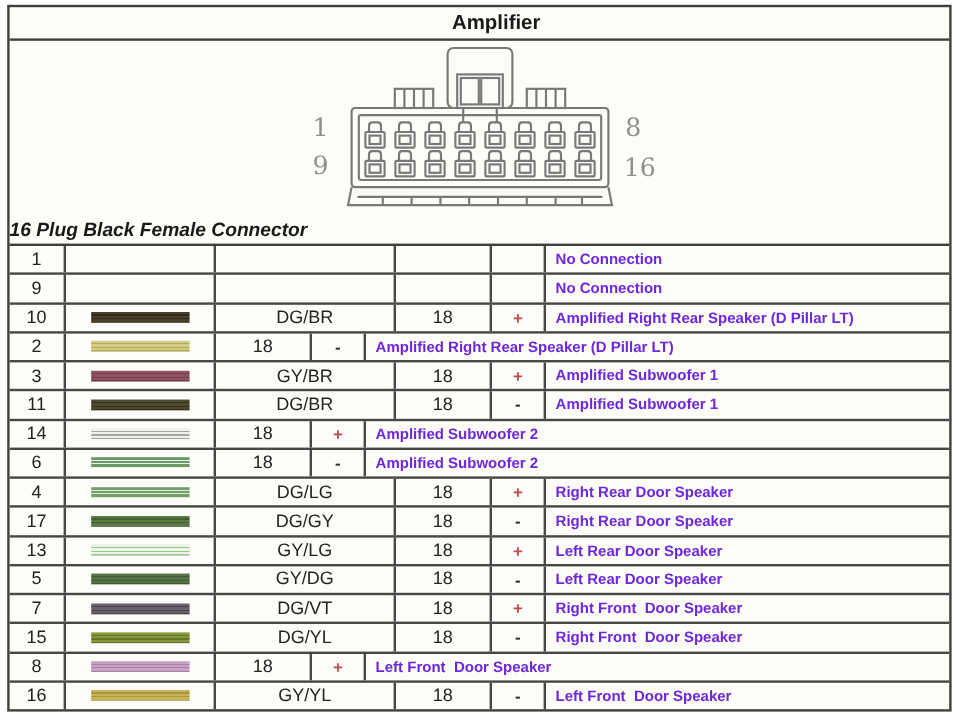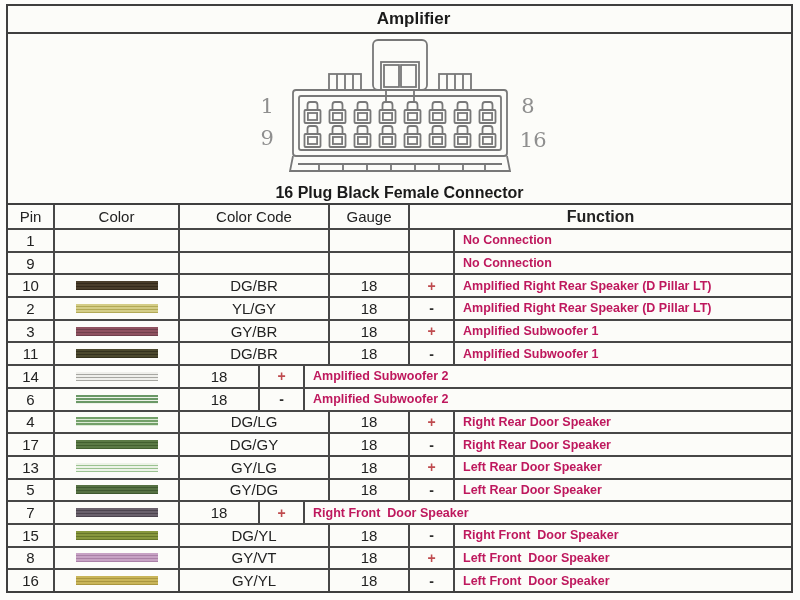--- a/index.html
+++ b/index.html
@@ -24,41 +24,41 @@
   .pinlabel {
     position: absolute; font-family: "DejaVu Serif", serif;
     font-size: 21px; color: #8f8f8f; line-height: 1;
   }
   .pl1  { left: 26px;  top: 58px; }
   .pl8  { right: 30px; top: 58px; }
   .pl9  { left: 26px;  top: 90px; }
   .pl16 { right: 18px; top: 92px; }
   .caption {
     position: absolute; bottom: 1px; left: 0; right: 0;
-    text-align: center; font-weight: bold; font-size: 16px; color: #1a1a1a;
+    font-weight: bold; font-size: 16px; color: #1a1a1a; font-style: italic;
   }
   .grid { flex: 1; display: flex; flex-direction: column; }
   .row { display: flex; border-bottom: 2px solid #474747; }
   .row:last-child { border-bottom: none; }
   .row.header { height: 25px; font-size: 16px; color: #222; }
   .rows-container { flex: 1; display: flex; flex-direction: column; }
   .rows-container .row { flex: 1; }
   .c {
     border-right: 2px solid #474747;
     display: flex; align-items: center; justify-content: center;
     font-size: 15px; color: #222; overflow: hidden;
   }
   .c:last-child { border-right: none; }
   .c.pin   { width: 47px; }
   .c.color { width: 125px; }
   .c.code  { width: 150px; }
   .c.gauge { width: 80px; }
   .c.pol   { width: 45px; font-weight: bold; font-size: 14px; }
   .c.func  { flex: 1; justify-content: flex-start; padding-left: 8px;
-             font-weight: bold; font-size: 12.5px; white-space: pre; color: #be185d; }
+             font-weight: bold; font-size: 12.5px; white-space: pre; color: #6d28d9; }
   .c.func-h { flex: 1; font-weight: bold; font-size: 16px; }
   .swatch { width: 82px; height: 9px; }
   svg path, svg rect, svg line { fill: none; stroke: #787878; stroke-width: 1.8; }
 </style>
 </head>
 <body>
 
 <div class="page">
   <div class="sheet">
 
@@ -113,27 +113,20 @@
         </svg>
         <span class="pinlabel pl1">1</span>
         <span class="pinlabel pl8">8</span>
         <span class="pinlabel pl9">9</span>
         <span class="pinlabel pl16">16</span>
       </div>
       <div class="caption">16 Plug Black Female Connector</div>
     </div>
 
     <div class="grid">
-      <div class="row header">
-        <div class="c pin">Pin</div>
-        <div class="c color">Color</div>
-        <div class="c code">Color Code</div>
-        <div class="c gauge">Gauge</div>
-        <div class="c func-h">Function</div>
-      </div>
       <div class="rows-container" id="rows">
           <div class="row">
             <div class="c pin">1</div>
             <div class="c color"></div>
             <div class="c code"></div>
             <div class="c gauge"></div>
             <div class="c pol" style="color: rgb(46, 46, 46);"></div>
             <div class="c func">No Connection</div>
           </div>
           <div class="row">
@@ -152,21 +145,20 @@
             <div class="c code">DG/BR</div>
             <div class="c gauge">18</div>
             <div class="c pol" style="color: rgb(191, 75, 79);">+</div>
             <div class="c func">Amplified Right Rear Speaker (D Pillar LT)</div>
           </div>
           <div class="row">
             <div class="c pin">2</div>
             <div class="c color">
               <div class="swatch" style="background: repeating-linear-gradient(rgb(212, 205, 135) 0px, rgb(212, 205, 135) 2px, rgb(178, 169, 86) 2px, rgb(178, 169, 86) 3px);"></div>
             </div>
-            <div class="c code">YL/GY</div>
             <div class="c gauge">18</div>
             <div class="c pol" style="color: rgb(46, 46, 46);">-</div>
             <div class="c func">Amplified Right Rear Speaker (D Pillar LT)</div>
           </div>
           <div class="row">
             <div class="c pin">3</div>
             <div class="c color">
               <div class="swatch" style="background: repeating-linear-gradient(rgb(143, 82, 96) 0px, rgb(143, 82, 96) 2px, rgb(113, 64, 76) 2px, rgb(113, 64, 76) 3px);"></div>
             </div>
             <div class="c code">GY/BR</div>
@@ -240,40 +232,40 @@
             <div class="c code">GY/DG</div>
             <div class="c gauge">18</div>
             <div class="c pol" style="color: rgb(46, 46, 46);">-</div>
             <div class="c func">Left Rear Door Speaker</div>
           </div>
           <div class="row">
             <div class="c pin">7</div>
             <div class="c color">
               <div class="swatch" style="background: repeating-linear-gradient(rgb(106, 97, 108) 0px, rgb(106, 97, 108) 2px, rgb(77, 69, 79) 2px, rgb(77, 69, 79) 3px);"></div>
             </div>
+            <div class="c code">DG/VT</div>
             <div class="c gauge">18</div>
             <div class="c pol" style="color: rgb(191, 75, 79);">+</div>
             <div class="c func">Right Front  Door Speaker</div>
           </div>
           <div class="row">
             <div class="c pin">15</div>
             <div class="c color">
               <div class="swatch" style="background: repeating-linear-gradient(rgb(135, 151, 61) 0px, rgb(135, 151, 61) 2px, rgb(102, 118, 42) 2px, rgb(102, 118, 42) 3px);"></div>
             </div>
             <div class="c code">DG/YL</div>
             <div class="c gauge">18</div>
             <div class="c pol" style="color: rgb(46, 46, 46);">-</div>
             <div class="c func">Right Front  Door Speaker</div>
           </div>
           <div class="row">
             <div class="c pin">8</div>
             <div class="c color">
               <div class="swatch" style="background: repeating-linear-gradient(rgb(199, 162, 196) 0px, rgb(199, 162, 196) 2px, rgb(170, 129, 167) 2px, rgb(170, 129, 167) 3px);"></div>
             </div>
-            <div class="c code">GY/VT</div>
             <div class="c gauge">18</div>
             <div class="c pol" style="color: rgb(191, 75, 79);">+</div>
             <div class="c func">Left Front  Door Speaker</div>
           </div>
           <div class="row">
             <div class="c pin">16</div>
             <div class="c color">
               <div class="swatch" style="background: repeating-linear-gradient(rgb(201, 181, 89) 0px, rgb(201, 181, 89) 2px, rgb(170, 150, 63) 2px, rgb(170, 150, 63) 3px);"></div>
             </div>
             <div class="c code">GY/YL</div>

